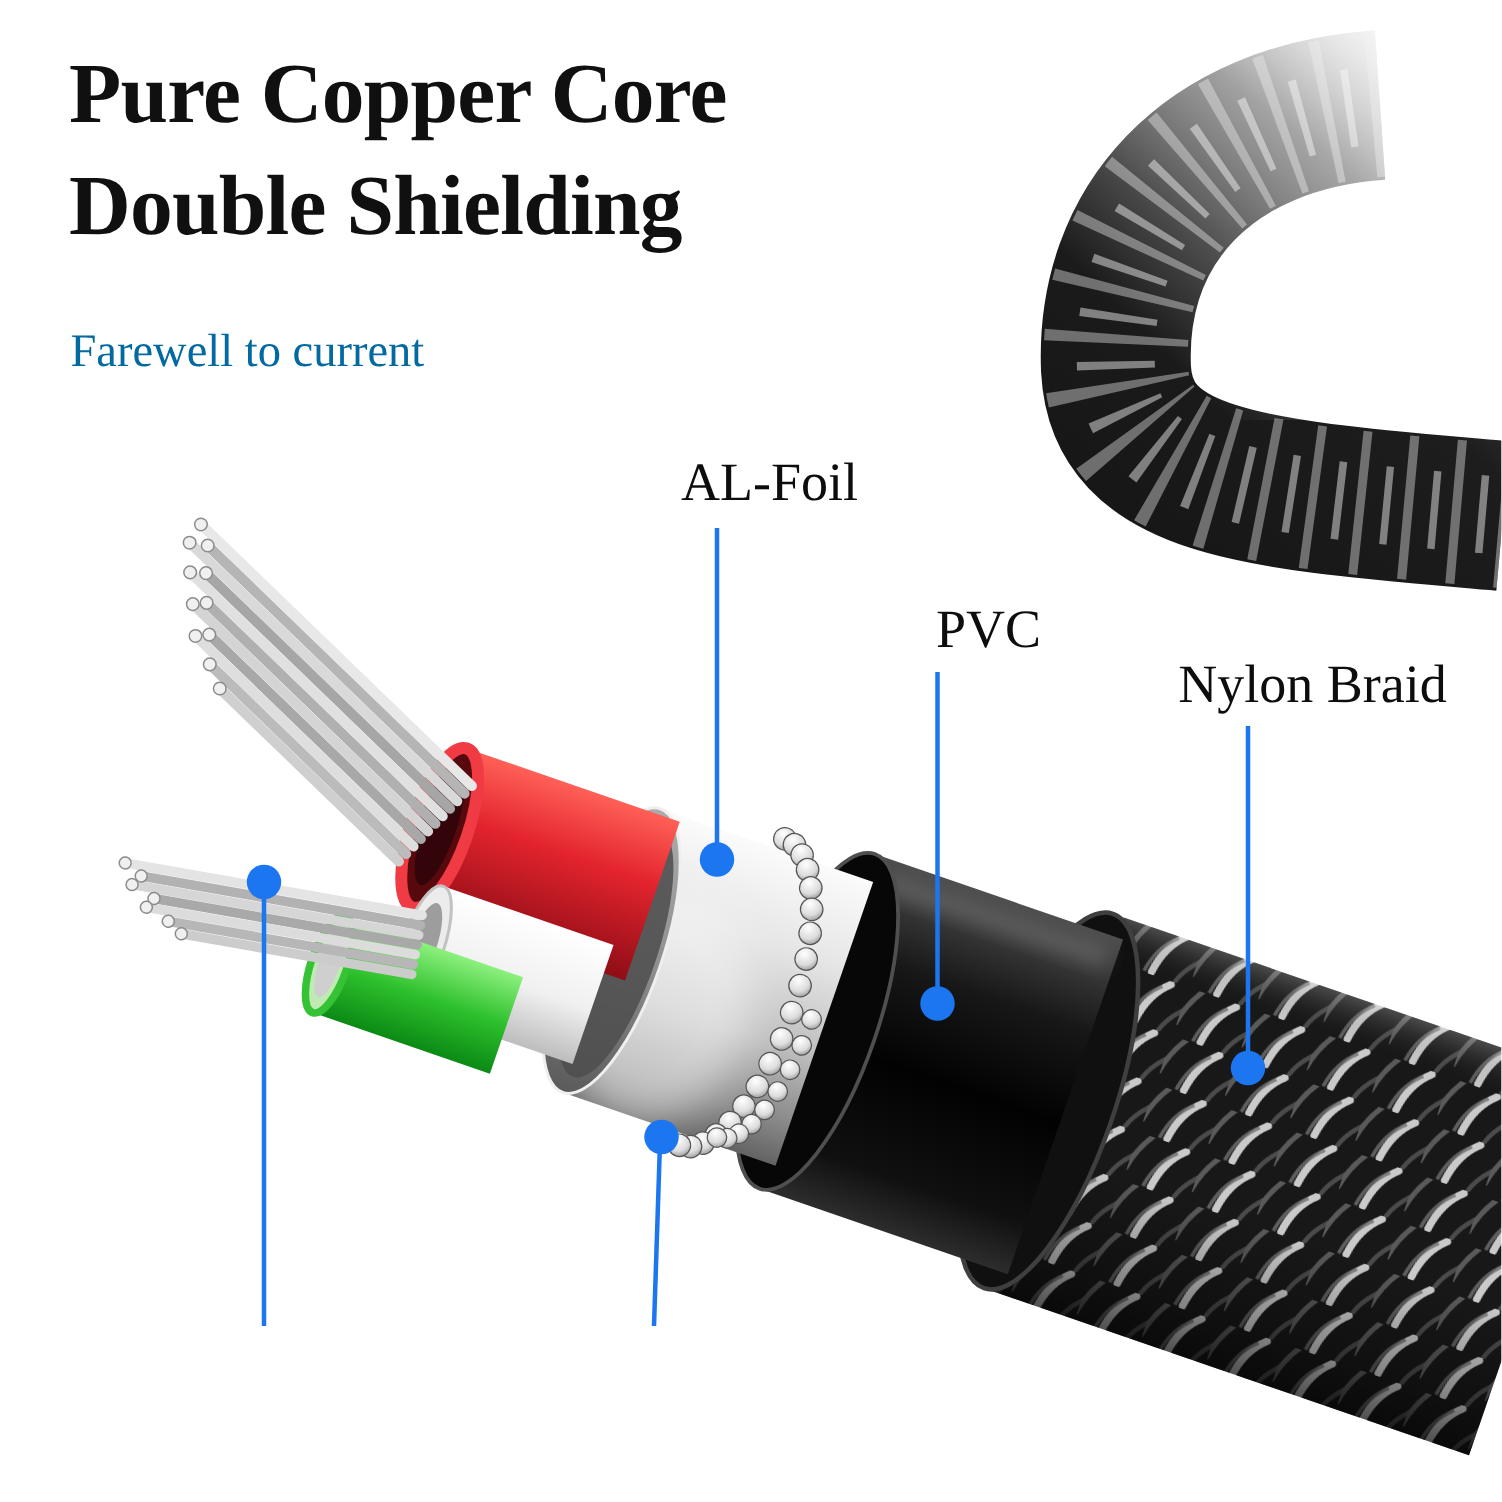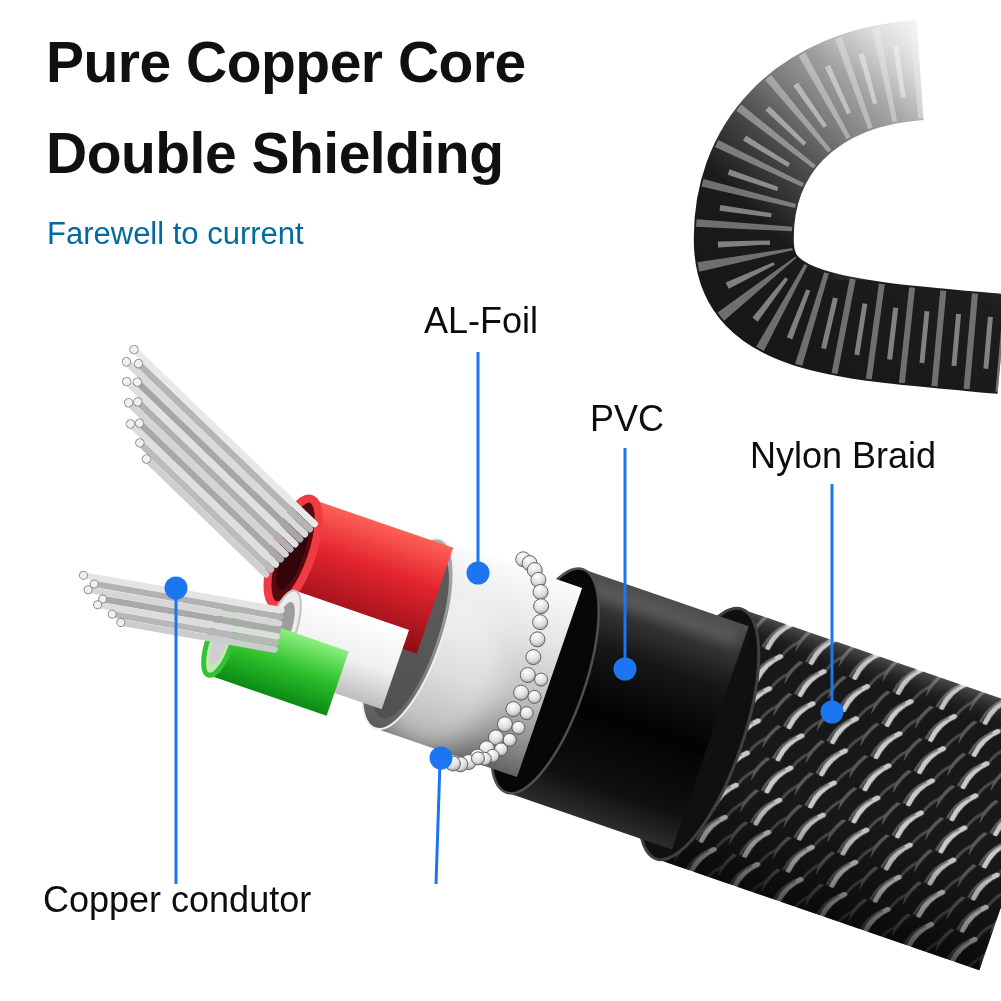--- a/index.html
+++ b/index.html
@@ -1,32 +1,32 @@
 <!DOCTYPE html>
 <html><head>
 <meta charset="utf-8">
 <style>
   html,body{margin:0;padding:0;background:#fff;}
   .stage{
     position:relative;width:1001px;height:1001px;overflow:hidden;
-    background:#ffffff;font-family:Liberation Sans, sans-serif;
+    background:#ffffff;font-family:Liberation Serif, serif;
   }
   .art{position:absolute;left:0;top:0;}
   .title-block{position:absolute;left:46px;top:0;color:#101010;}
   .title-line{position:absolute;left:0;white-space:nowrap;
     font-size:57px;font-weight:700;letter-spacing:-0.5px;color:#101010;line-height:1;}
   .title-line.l1{top:34px;}
-  .title-line.l2{top:125px;}
+  .title-line.l2{top:109px;}
   .subtitle{position:absolute;left:1px;top:218px;white-space:nowrap;
     font-size:31px;font-weight:400;color:#0369a1;line-height:1;}
   .callout{
     position:absolute;white-space:nowrap;font-size:36px;font-weight:400;
     color:#0d0d0d;line-height:1;
   }
-  .callout.centered{transform:translateX(-50%);}
+  .callout.centered{transform:translateX(-50%);margin-left:32px;}
   .co-alfoil{left:481px;top:303px;}
   .co-pvc{left:627px;top:401px;}
   .co-nylon{left:843px;top:438px;text-align:right;}
   .co-copper{left:43px;top:882px;}
   .co-metal{left:349px;top:882px;}
 </style>
 </head>
 <body>
 
 <div class="stage">
@@ -248,15 +248,14 @@
 
   <div class="title-block">
     <div class="title-line l1">Pure Copper Core</div>
     <div class="title-line l2">Double Shielding</div>
     <div class="subtitle">Farewell to current</div>
   </div>
 
   <div class="callout centered co-alfoil">AL-Foil</div>
   <div class="callout centered co-pvc">PVC</div>
   <div class="callout centered co-nylon">Nylon Braid</div>
-  <div class="callout co-copper">Copper condutor</div>
 
 </div>
 
 </body></html>

